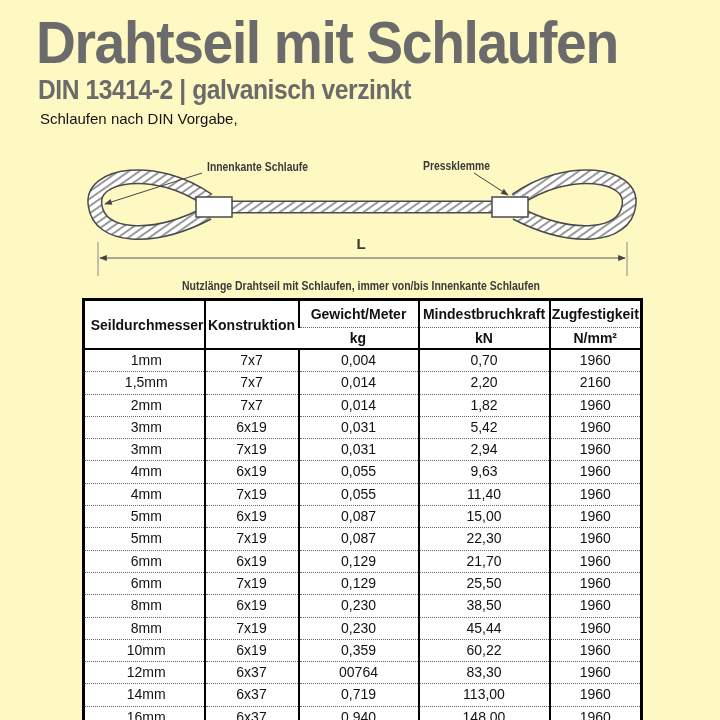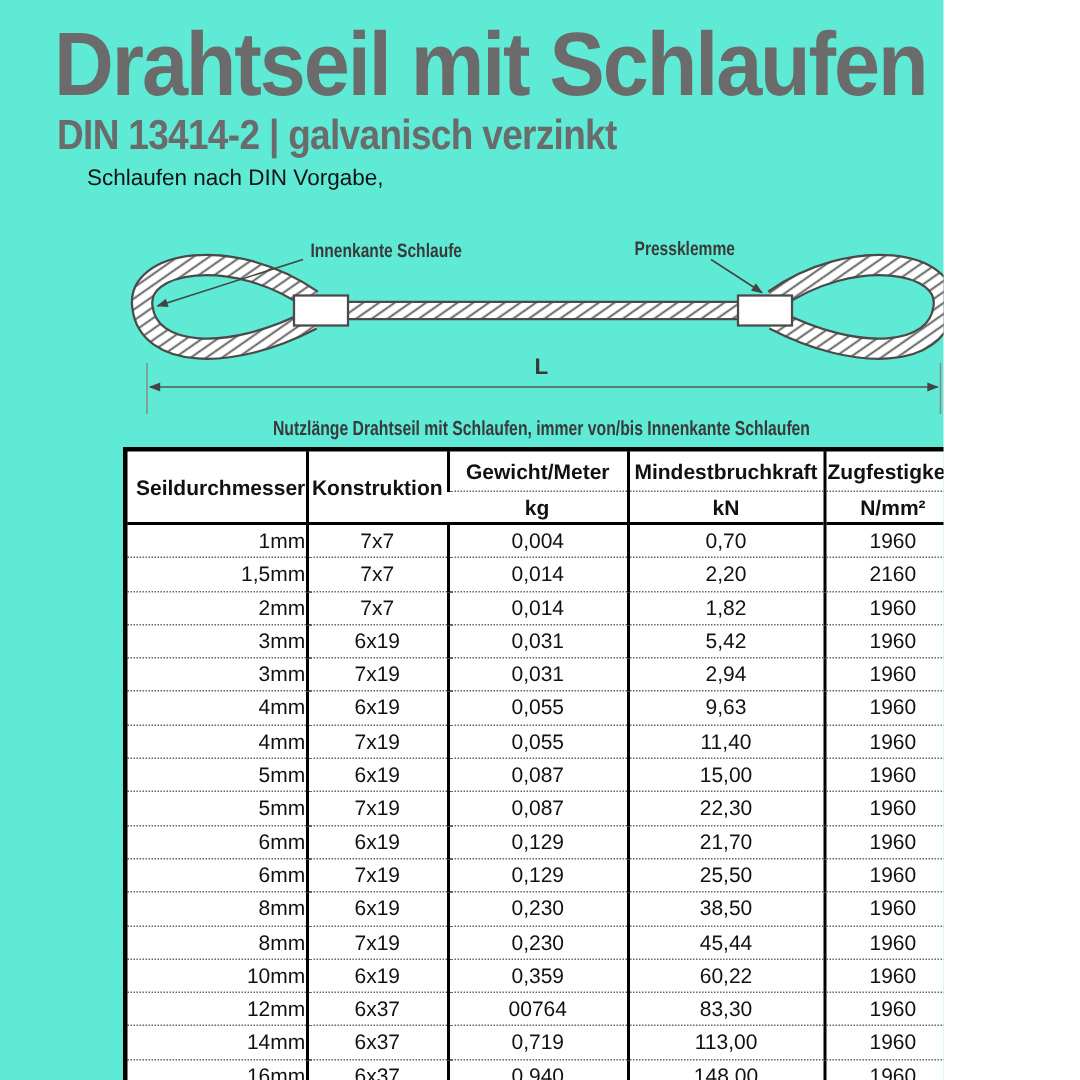--- a/index.html
+++ b/index.html
@@ -1,25 +1,25 @@
 <!DOCTYPE html>
 <html><head>
 <meta charset="utf-8">
 <style>
   html,body{margin:0;padding:0;background:#fff;}
-  .page{position:relative;width:629px;height:720px;background:#5eead4;
+  .page{position:relative;width:720px;height:720px;background:#fef9c3;
         font-family:"Liberation Sans",sans-serif;overflow:hidden;}
 
   .title{position:absolute;left:36px;top:8px;font-size:60px;font-weight:bold;
          color:#6b6b6b;line-height:70px;letter-spacing:-1.5px;white-space:nowrap;
          transform:scaleX(.92);transform-origin:0 0;}
   .subtitle{position:absolute;left:38px;top:74px;font-size:28px;font-weight:bold;
          color:#6b6b6b;line-height:32px;letter-spacing:-.5px;white-space:nowrap;
          transform:scaleX(.88);transform-origin:0 0;}
-  .desc{position:absolute;left:58px;top:111px;font-size:15px;line-height:15.5px;
+  .desc{position:absolute;left:40px;top:111px;font-size:15px;line-height:15.5px;
         color:#141414;white-space:nowrap;}
 
   .diagram{position:absolute;left:0;top:148px;width:720px;height:150px;}
   .dia-label{font-family:"Liberation Sans",sans-serif;font-weight:bold;
              font-size:13px;fill:#3a3a3a;}
   .dia-caption{font-family:"Liberation Sans",sans-serif;font-weight:bold;
              font-size:13.5px;fill:#3a3a3a;}
   .dim-label{font-family:"Liberation Sans",sans-serif;font-weight:bold;
              font-size:15px;fill:#3a3a3a;}
 
@@ -29,21 +29,21 @@
   .spec-table th,.spec-table td{border-left:2px solid #000;overflow:hidden;
               white-space:nowrap;padding:0;}
   .spec-table th:first-child,.spec-table td:first-child{border-left:none;}
   .spec-table th{font-size:14px;font-weight:bold;vertical-align:middle;text-align:center;}
   .spec-table th.col-head-left{text-align:right;padding-left:5px;}
   .hrow1 th{height:26px;}
   .hrow2 th{height:20px;margin-top:44px;}
   .unit-cell{border-top:1.5px dotted #666;}
   .spec-table tbody td{height:21.3px;font-size:14px;text-align:center;
               border-top:1px dotted #666;line-height:21.3px;}
-  .spec-table tbody td.col-left{text-align:right;padding-left:4px;}
+  .spec-table tbody td.col-left{text-align:center;padding-left:4px;}
   .spec-table tbody tr:first-child td{border-top:2.5px solid #000;}
 </style>
 </head>
 <body>
 
 <div class="page">
 
   <div class="title">Drahtseil mit Schlaufen</div>
 
   <div class="subtitle">DIN 13414-2 | galvanisch verzinkt</div>

